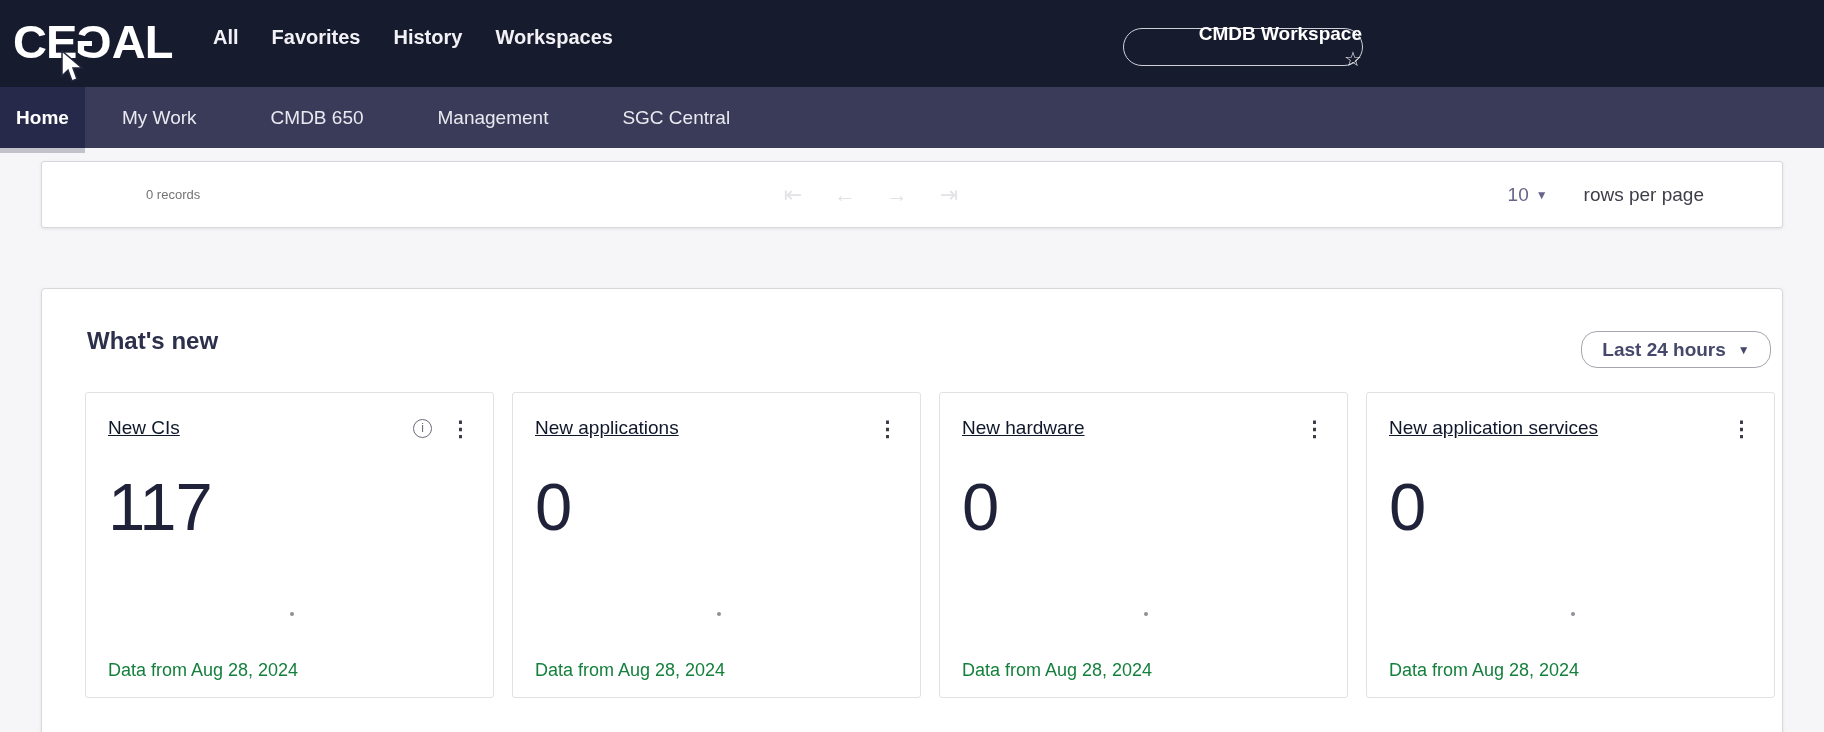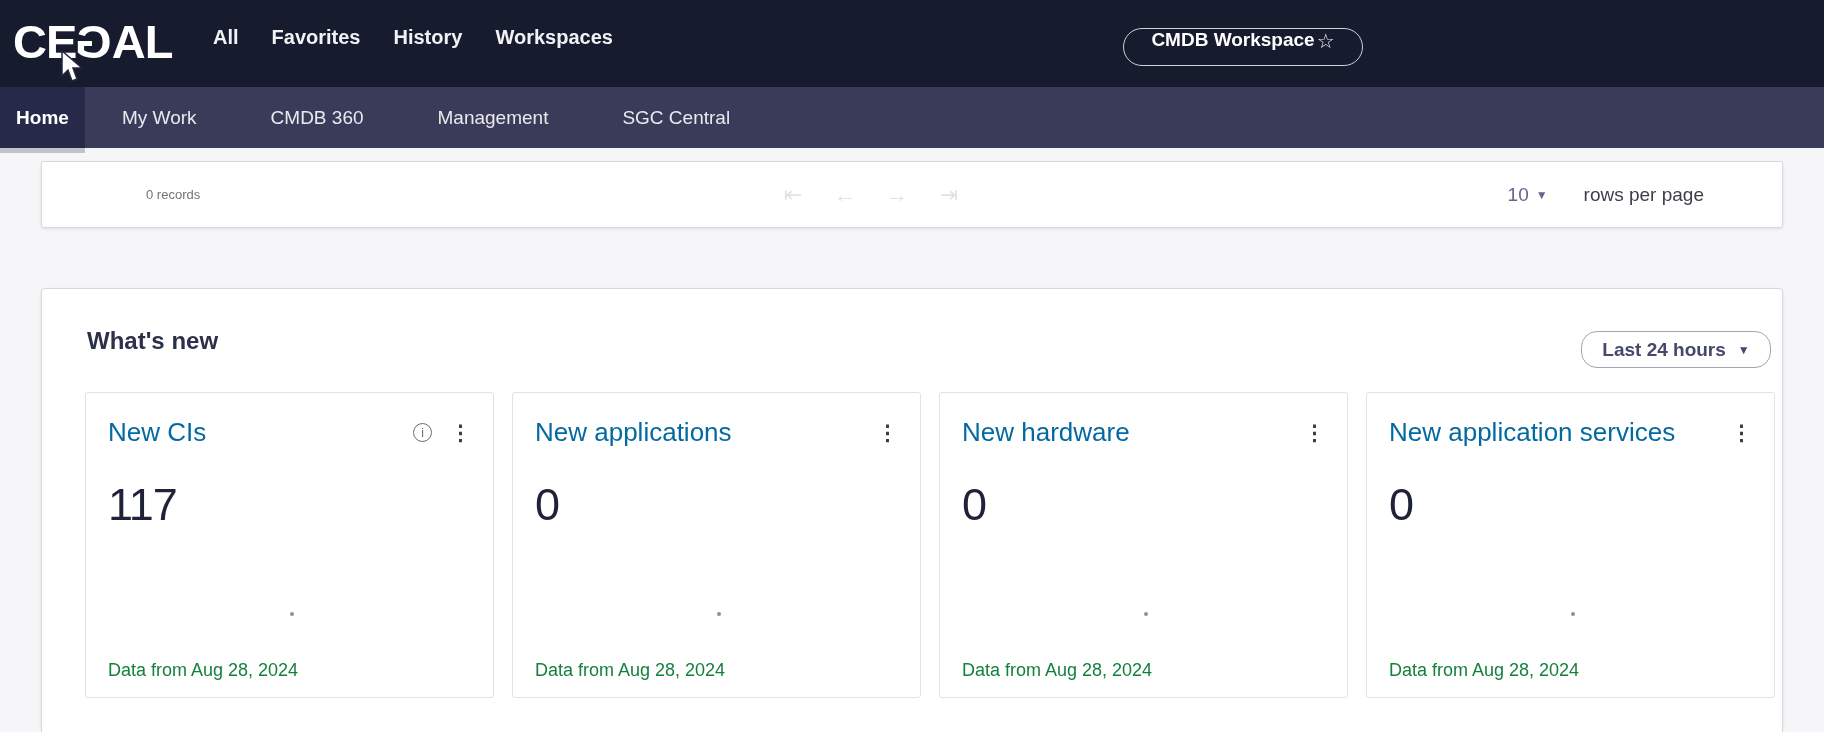--- a/index.html
+++ b/index.html
@@ -7,21 +7,21 @@
   body { font-family:"Liberation Sans", sans-serif; background:#f6f6f8; }
   #canvas { position:relative; width:1824px; height:732px; overflow:hidden; background:#f6f6f8; }
 
   
   .topbar { position:absolute; left:0; top:0; width:1824px; height:87px; background:#171b2e; display:flex; align-items:center; }
   .logo { position:absolute; left:13px; top:14px; color:#ffffff; font-size:47px; font-weight:bold; letter-spacing:-1px; }
   .logo .flip { display:inline-block; transform:scaleX(-1); }
   .cursor { position:absolute; left:60px; top:50px; width:26px; height:34px; z-index:30; }
   .topnav { position:absolute; left:213px; top:0; height:75px; display:flex; align-items:center; gap:33px; }
   .topnav-item { color:#f2f2f6; font-size:20px; font-weight:600; cursor:pointer; white-space:nowrap; }
-  .ws-pill { position:absolute; left:1123px; top:28px; width:240px; height:38px; border:1.5px solid #cfd0d8; border-radius:19px; display:flex; align-items:flex-start; justify-content:center; gap:2px; color:#ffffff; font-size:19px; font-weight:bold; cursor:pointer; }
+  .ws-pill { position:absolute; left:1123px; top:28px; width:240px; height:38px; border:1.5px solid #cfd0d8; border-radius:19px; display:flex; align-items:flex-end; justify-content:center; gap:2px; color:#ffffff; font-size:19px; font-weight:bold; cursor:pointer;flex-direction:column; }
   .ws-pill .star { font-size:20px; font-weight:normal; color:#e8e8ee; }
 
   
   .tabbar { position:absolute; left:0; top:87px; width:1824px; height:61px; background:#3a3b59; display:flex; align-items:stretch; }
   .tab { display:flex; align-items:center; padding:0 37px; color:#e9e9f0; font-size:19px; font-weight:500; cursor:pointer; white-space:nowrap; }
   .tab.active { background:#262949; width:85px; padding:0; justify-content:center; font-weight:600; color:#ffffff; }
   .tab-underline { position:absolute; left:0; top:148px; width:85px; height:5px; background:#c2c2cb; }
 
   
   .panel { position:absolute; background:#ffffff; border:1px solid #d7d7dc; border-radius:3px; box-shadow:0 1px 3px rgba(40,40,60,0.10); }
@@ -35,25 +35,25 @@
   .rows-label { font-size:19px; color:#3e3e49; }
 
   .whatsnew-panel { left:41px; top:272px; width:1742px; height:455px; border-radius:4px;margin-top:16px; }
   .wn-title { position:absolute; left:45px; top:38px; font-size:24px; font-weight:bold; color:#2d304b; }
   .range-btn { position:absolute; right:11px; top:42px; height:37px; min-width:190px; border:1px solid #a6a6ae; border-radius:16px; background:#ffffff; display:flex; align-items:center; justify-content:center; gap:12px; padding:0 16px; font-size:19px; font-weight:600; color:#45486a; cursor:pointer; }
   .range-btn .tri { font-size:12px; }
 
   .cards { position:absolute; left:43px; top:103px; display:flex; gap:18px; }
   .card { position:relative; width:409px; height:306px; background:#ffffff; border:1px solid #e1e1e6; border-radius:3px; padding:24px 22px; }
   .card-head { display:flex; align-items:center; }
-  .card-title { font-size:26px; color:#0369a1; flex:1; }
+  .card-title { font-size:19px; color:#0f172a; flex:1;text-decoration:underline; }
   .card-icons { display:flex; align-items:center; gap:18px; }
   .info-icon { width:19px; height:19px; border:1.5px solid #6a6a78; border-radius:50%; display:flex; align-items:center; justify-content:center; font-size:12px; color:#6a6a78; font-style:normal; cursor:pointer; }
   .kebab-icon { font-size:21px; font-weight:bold; color:#3a3a44; cursor:pointer; line-height:1; }
-  .card-value { margin-top:34px; font-size:45px; color:#1f2238; line-height:1; letter-spacing:-1px; }
+  .card-value { margin-top:34px; font-size:67px; color:#1f2238; line-height:1; letter-spacing:-1px; }
   .card-dot { position:absolute; left:50%; top:219px; width:4px; height:4px; border-radius:50%; background:#8f8f98; }
   .card-footer { position:absolute; left:22px; bottom:16px; font-size:18px; color:#15803d; }
 </style>
 </head>
 <body>
 
 <div id="canvas">
 
   <div class="topbar">
     <div class="logo"><span>CE</span><span class="flip">G</span><span>AL</span></div>
@@ -68,21 +68,21 @@
     </div>
     <div class="ws-pill">
       <span>CMDB Workspace</span>
       <span class="star">☆</span>
     </div>
   </div>
 
   <div class="tabbar">
     <div class="tab active">Home</div>
     <div class="tab">My Work</div>
-    <div class="tab">CMDB 360</div>
+    <div class="tab">CMDB 650</div>
     <div class="tab">Management</div>
     <div class="tab">SGC Central</div>
   </div>
   <div class="tab-underline"></div>
 
   <div class="panel records-panel">
     <div class="records-count">0 records</div>
     <div class="pager">
       <div class="pager-btn">⇤</div>
       <div class="pager-btn">←</div>

